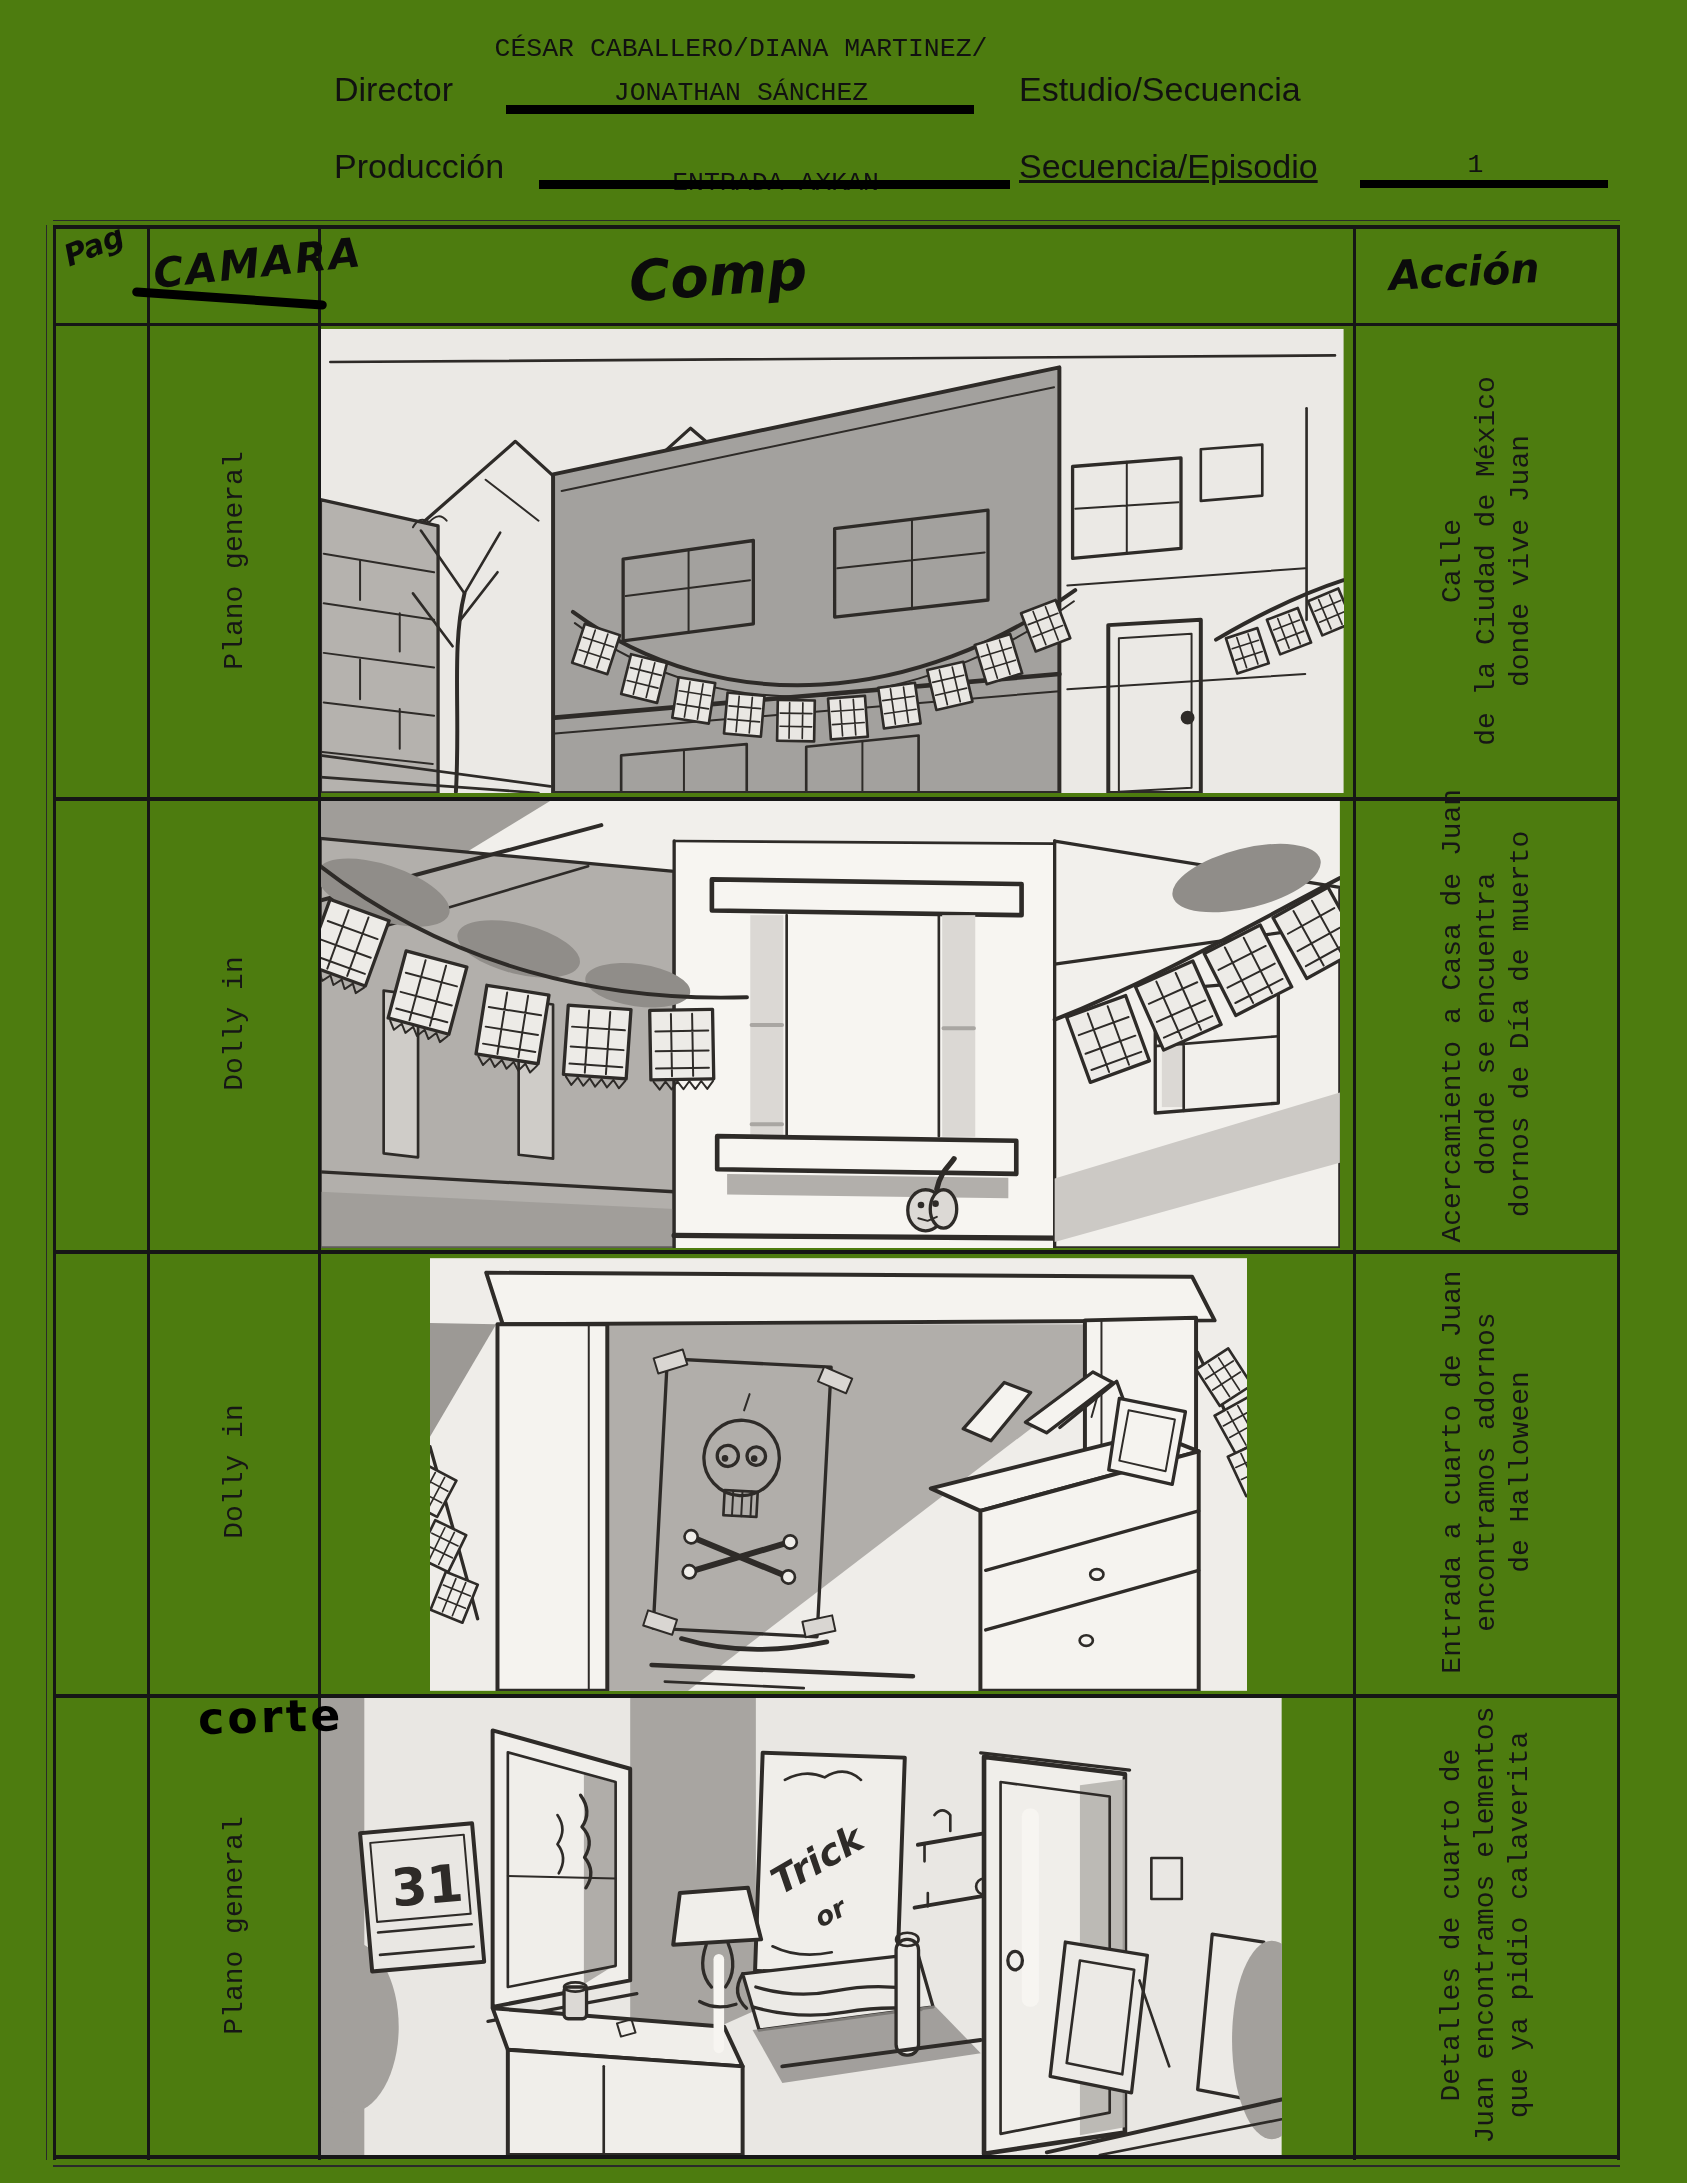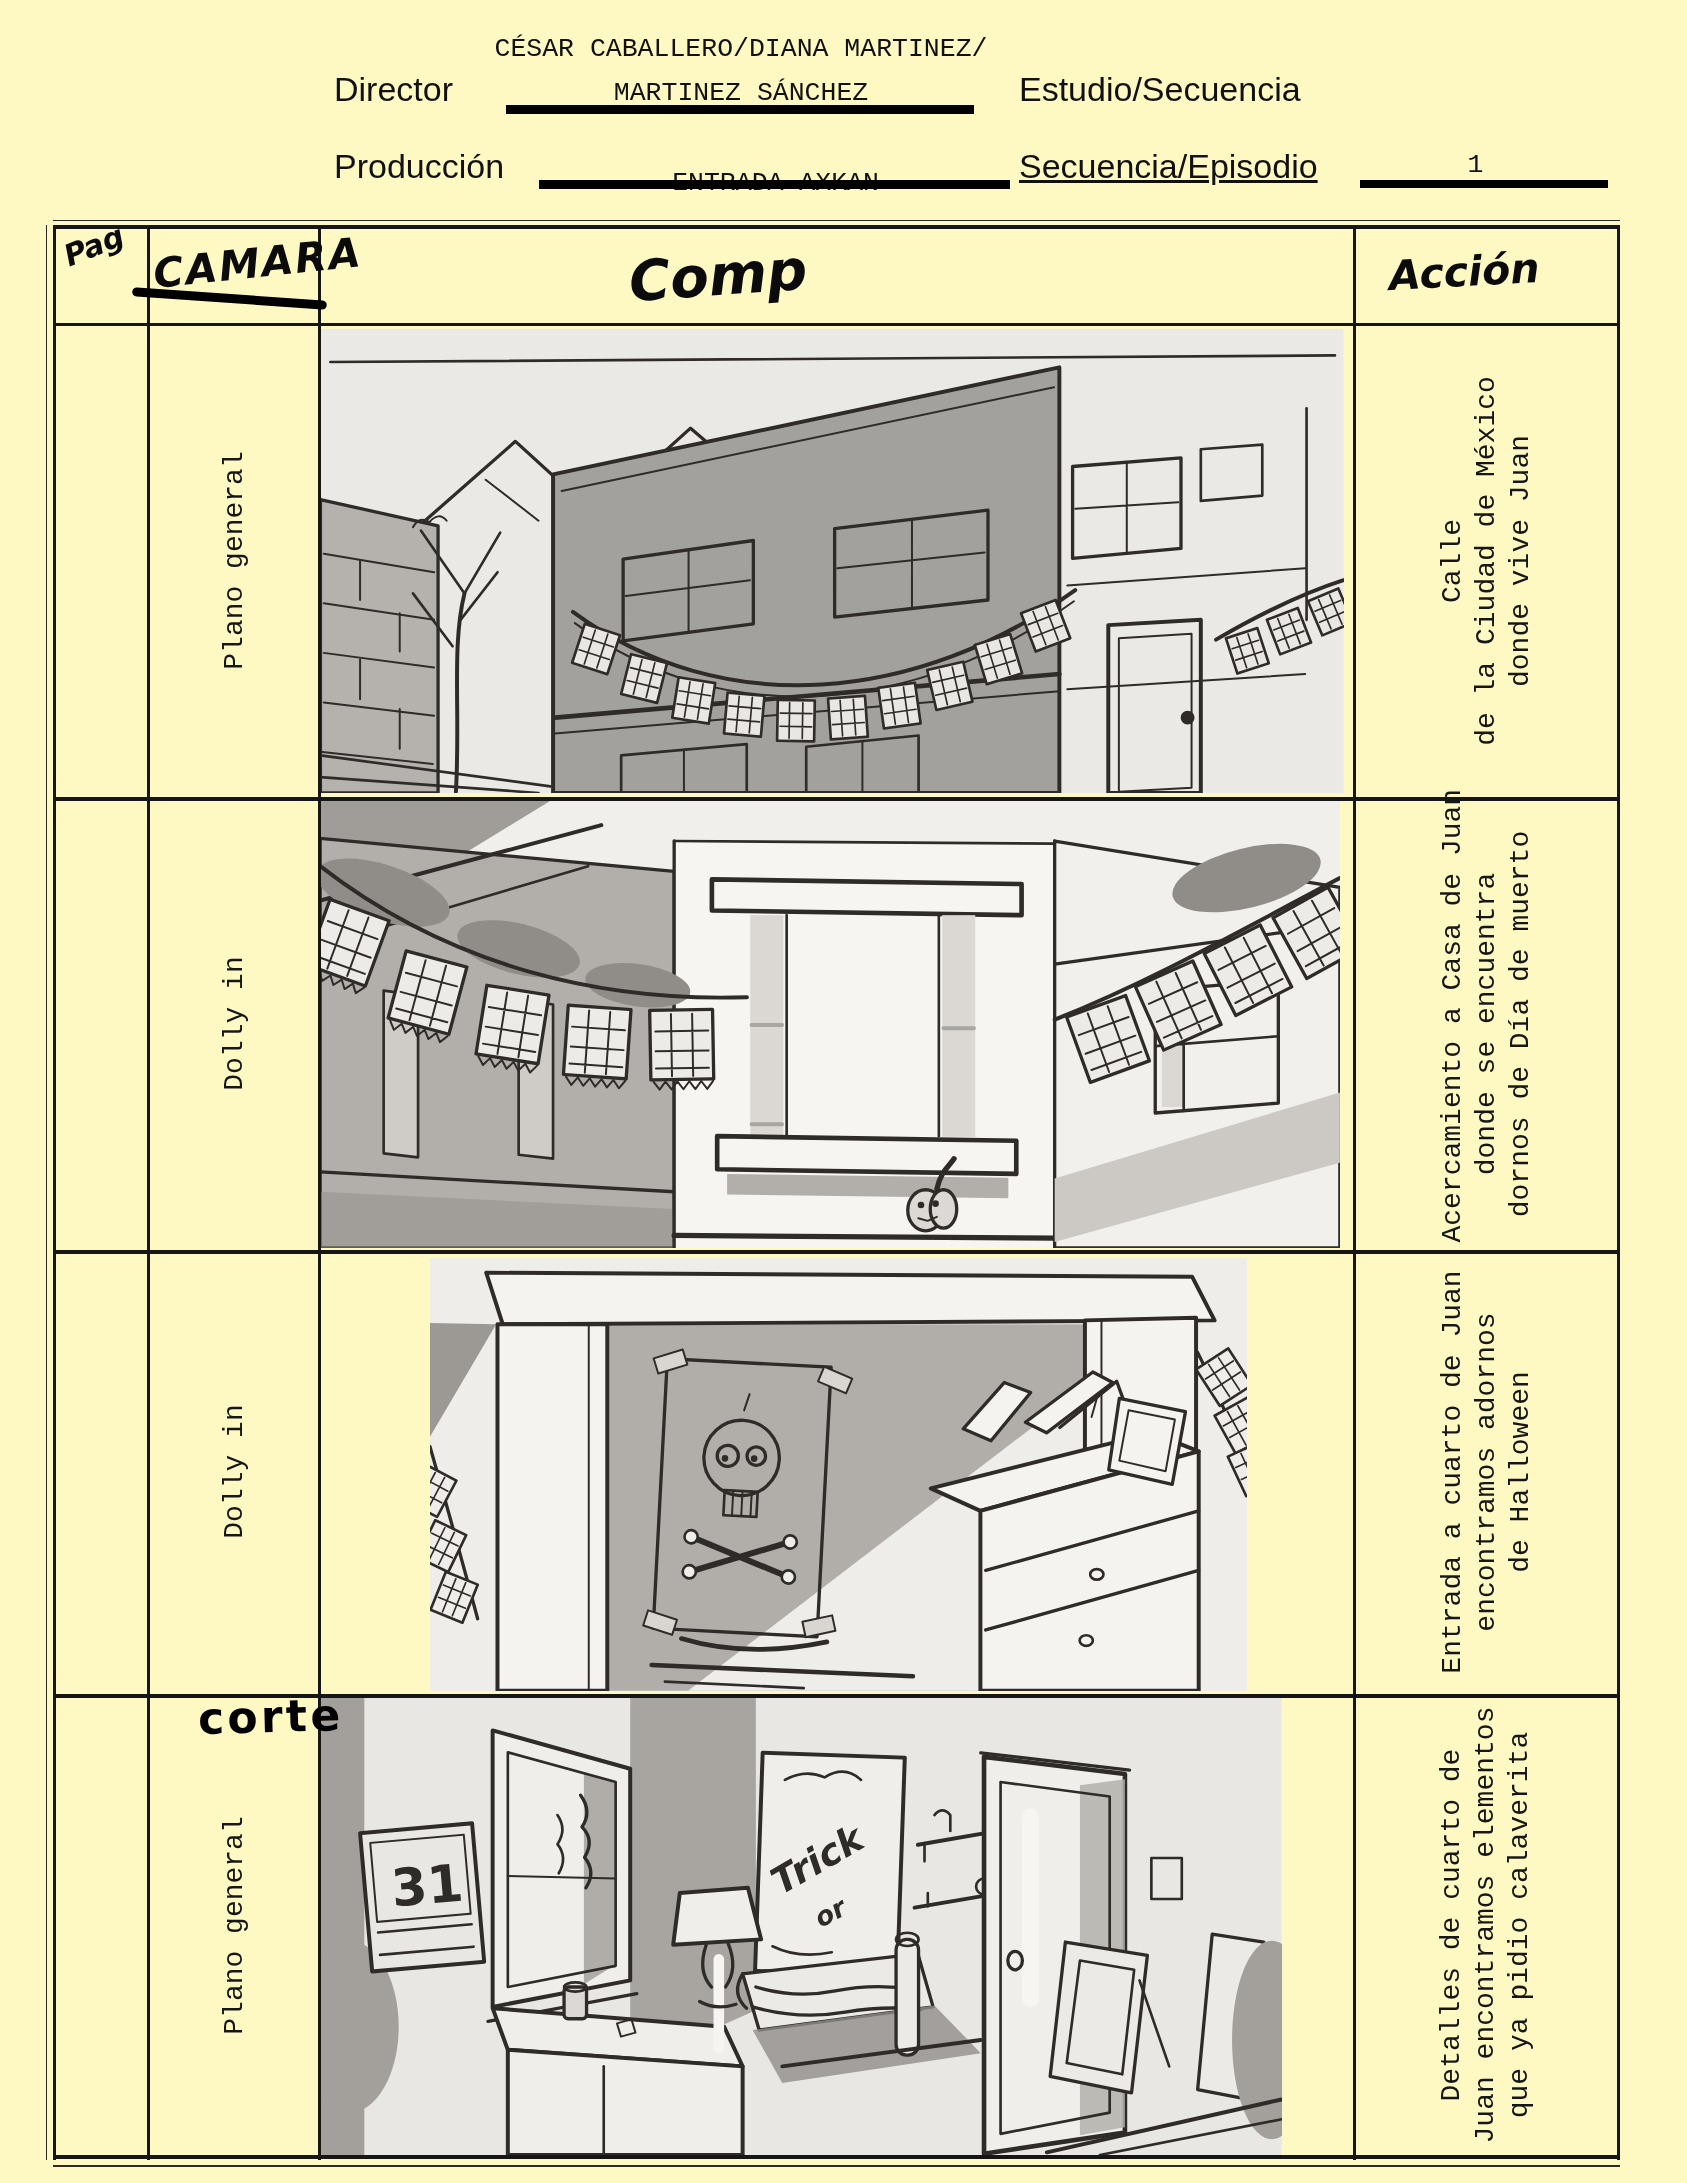--- a/index.html
+++ b/index.html
@@ -1,16 +1,16 @@
 <!DOCTYPE html>
 <html style="font-size:10.6px"><head>
 <meta charset="utf-8">
 <style>
   html,body{margin:0;padding:0;background:#9a9a9a;}
-  .page{position:relative;width:1687px;height:2183px;background:#fef9c3;
+  .page{position:relative;width:1687px;height:2183px;background:#4d7c0f;
         font-family:"Liberation Sans",sans-serif;overflow:hidden;margin:0 auto;}
   .abs{position:absolute;}
   .label{font-size:34px;color:#111;}
   .mono{font-family:"Liberation Mono","DejaVu Sans Mono",monospace;font-size:26.5px;color:#111;white-space:nowrap;}
   .center{text-align:center;}
   .rule{position:absolute;background:#000;height:9.3px;z-index:1;}
   .v{position:absolute;width:3.3px;background:#161616;z-index:5;}
   .h{position:absolute;height:3.3px;background:#161616;z-index:5;}
   .thin{background:#2a2a2a;}
   .hand{font-family:"DejaVu Sans",sans-serif;font-weight:700;font-style:italic;color:#0b0b0b;z-index:6;}
@@ -27,21 +27,21 @@
   .corte{position:absolute;font-family:"DejaVu Sans",sans-serif;font-weight:800;font-size:44px;
          letter-spacing:3.3px;color:#000;z-index:7;transform:rotate(-1.5deg);}
 </style>
 </head>
 <body>
 
 <div class="page">
 
   <div class="abs mono center" style="left:483px;top:34px;width:516px;">CÉSAR CABALLERO/DIANA MARTINEZ/</div>
   <div class="abs label" style="left:334px;top:70px;text-align:center;">Director</div>
-  <div class="abs mono center" style="left:506px;top:78px;width:470px;">MARTINEZ SÁNCHEZ</div>
+  <div class="abs mono center" style="left:506px;top:78px;width:470px;">JONATHAN SÁNCHEZ</div>
   <div class="rule" style="left:506px;top:105px;width:468px;"></div>
   <div class="abs label" style="left:1019px;top:70px;">Estudio/Secuencia</div>
 
   <div class="abs label" style="left:334px;top:147px;text-align:right;">Producción</div>
   <div class="abs mono center" style="left:539px;top:168px;width:473px;">ENTRADA AXKAN</div>
   <div class="rule" style="left:539px;top:180px;width:471px;"></div>
   <div class="abs label" style="left:1019px;top:147px;text-decoration:underline;">Secuencia/Episodio</div>
   <div class="abs mono center" style="left:1363px;top:150px;width:225px;">1</div>
   <div class="rule" style="left:1360px;top:180px;width:248px;height:8px;"></div>
 

